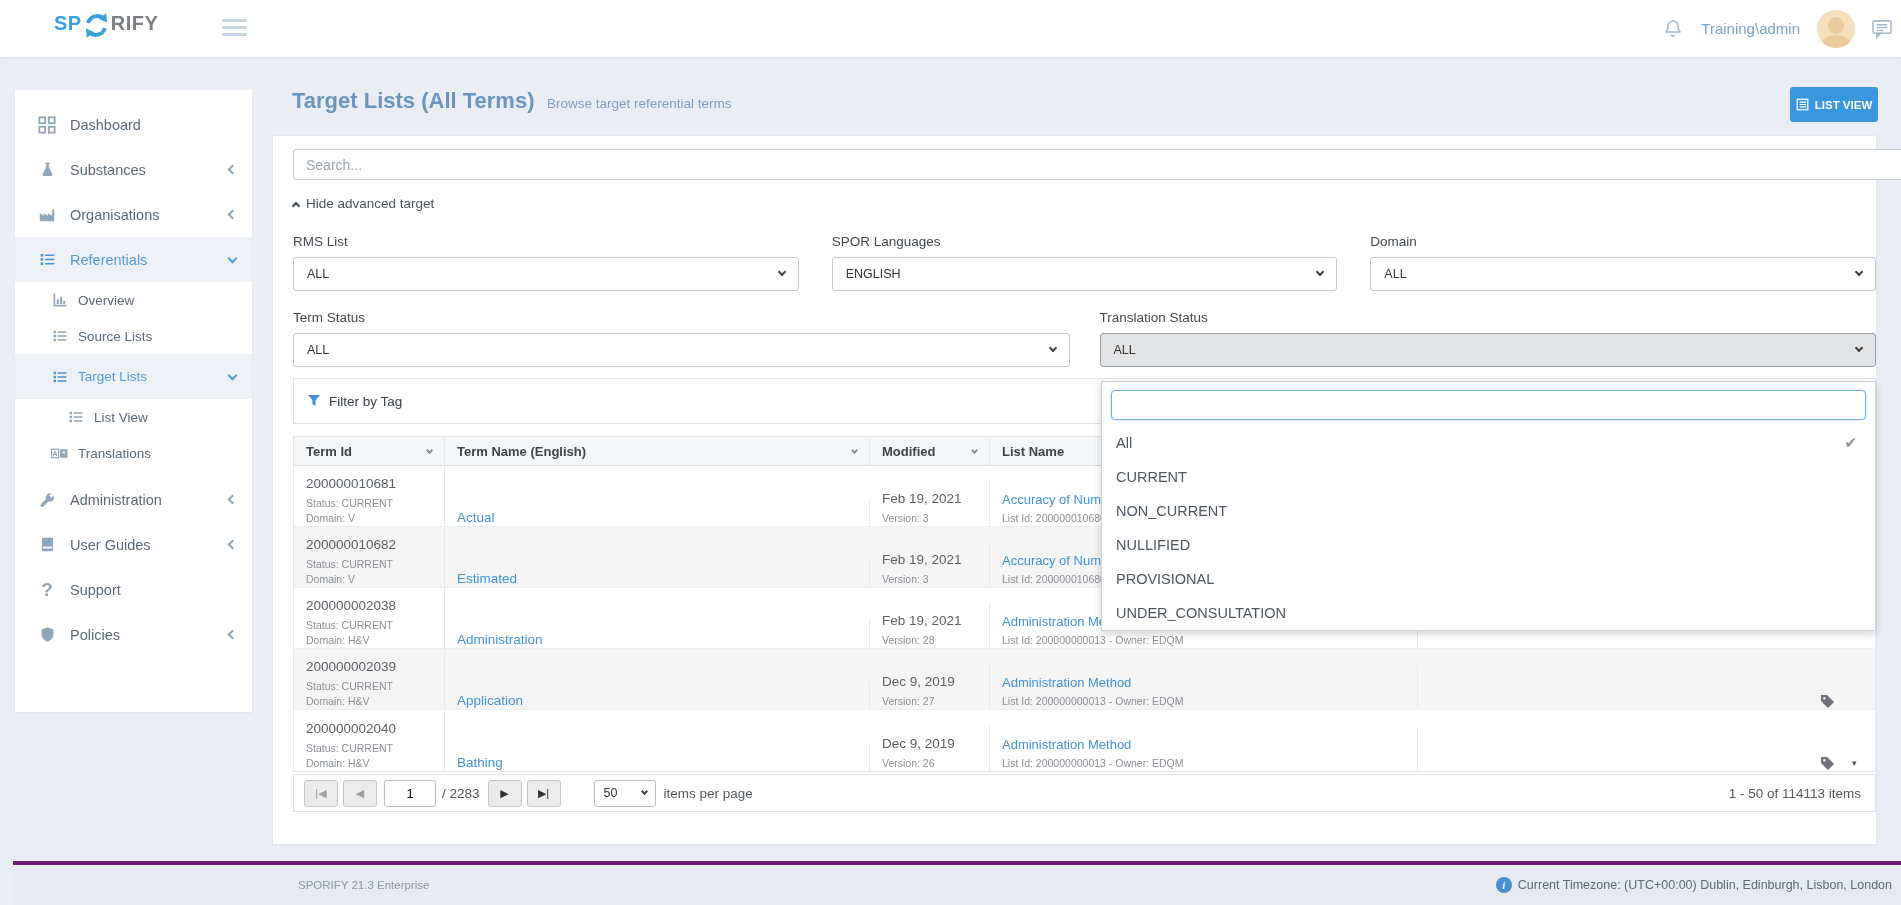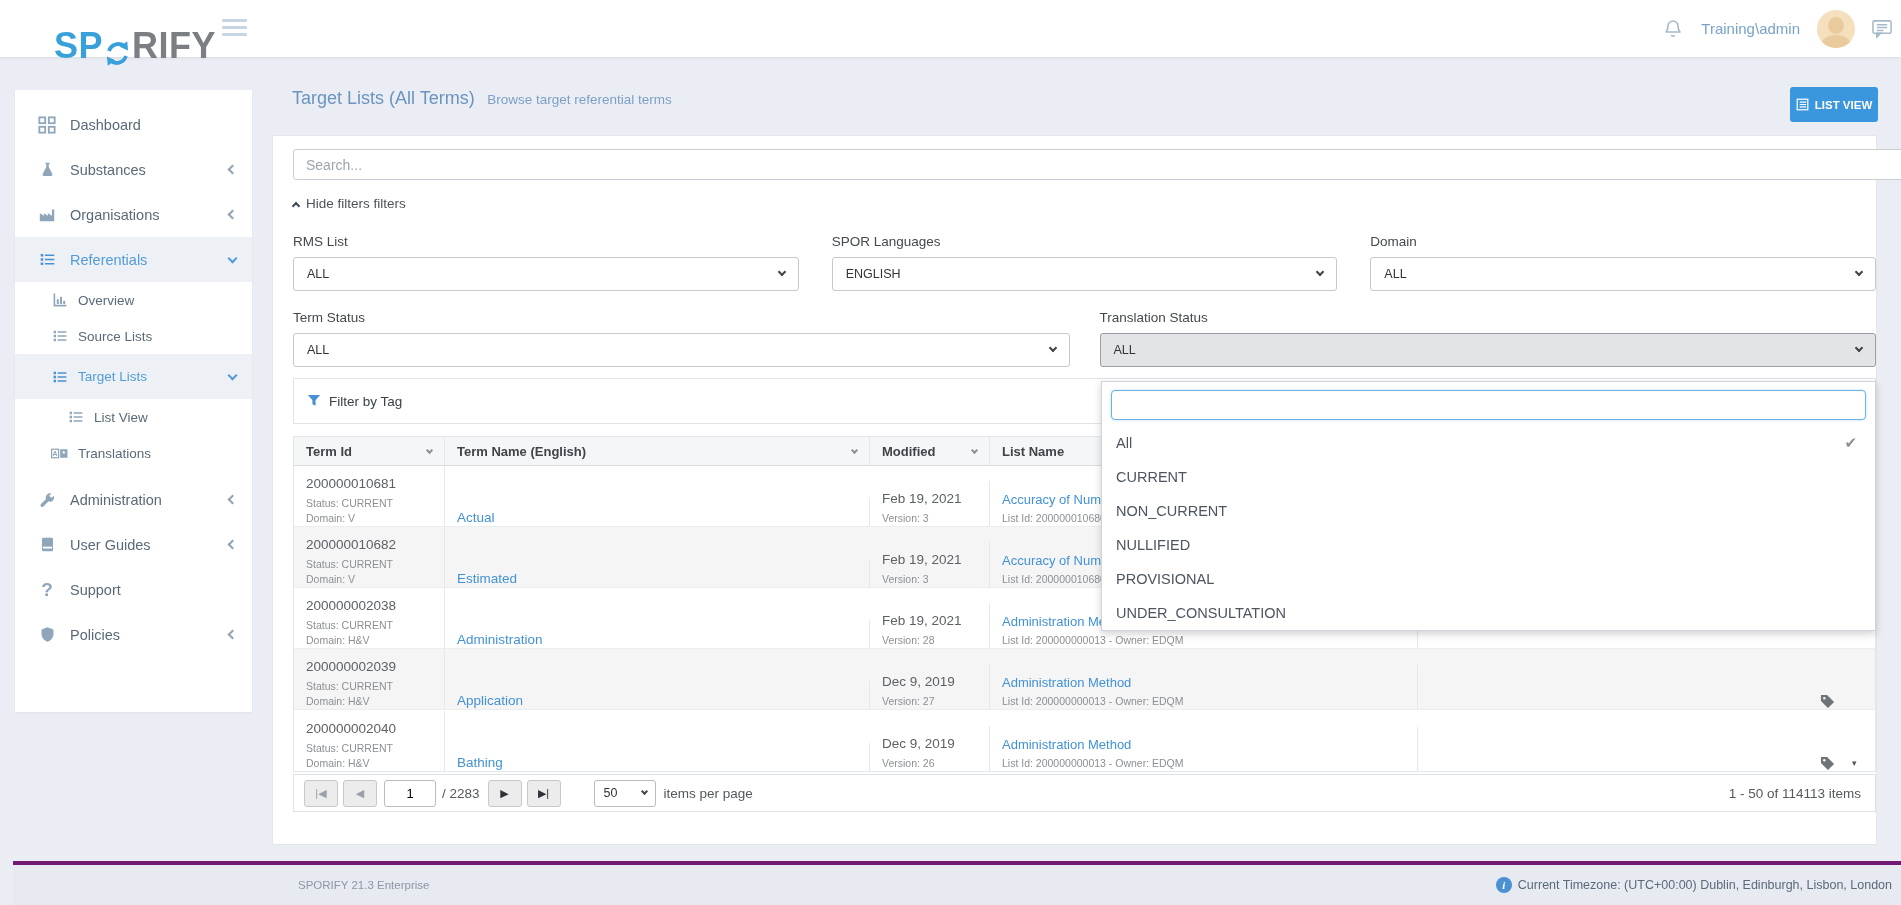--- a/index.html
+++ b/index.html
@@ -2,22 +2,22 @@
 <html><head>
 <meta charset="utf-8">
 <style>
   * { margin:0; padding:0; box-sizing:border-box; }
   body { font-family:"Liberation Sans", sans-serif; background:#eaedf4; }
   .screen { position:relative; width:1901px; height:905px; background:#eaedf4; overflow:hidden; }
 
   
   .topbar { position:absolute; top:0; left:0; width:100%; height:57px; background:#fff;
             box-shadow:0 1px 3px rgba(0,0,0,.08); z-index:30; }
-  .logo { position:absolute; left:54px; top:12px; display:flex; align-items:flex-end;
-          font-weight:bold; font-size:36px; letter-spacing:.5px; cursor:pointer;margin-top:13px; }
+  .logo { position:absolute; left:54px; top:12px; display:flex; align-items:flex-start;
+          font-weight:bold; font-size:20px; letter-spacing:.5px; cursor:pointer; }
   .logo .sp { color:#39a0da; }
   .logo .rify { color:#7b7e82; }
   .logo svg { margin:0 1px; }
   .hamburger { position:absolute; left:222px; top:19px; width:25px; cursor:pointer; }
   .hamburger div { height:3px; background:#c7d6e4; margin-bottom:4px; border-radius:1px; }
   .hdr-right { position:absolute; right:8px; top:0; height:57px; display:flex; align-items:center; gap:17px; }
   .bell { color:#a4bacb; display:flex; cursor:pointer; }
   .username { color:#7aa2c9; font-size:15px; cursor:pointer; }
   .avatar { width:38px; height:38px; border-radius:50%; background:#f5e0bd; position:relative; overflow:hidden; cursor:pointer; }
   .avatar .head { position:absolute; left:11px; top:7px; width:16px; height:17px; border-radius:50%; background:#e9cb9d; }
@@ -42,21 +42,21 @@
   .chv { width:7px; height:7px; border-right:2px solid currentColor; border-bottom:2px solid currentColor; display:inline-block; }
   .chv.left { transform:rotate(135deg); }
   .chv.down { transform:rotate(45deg); margin-top:-3px; }
   .chv.up   { transform:rotate(-135deg); margin-top:4px; }
   .chv.gray { color:#90a4b5; }
   .chv.blue { color:#549bd5; }
   .qmark { font-size:19px; font-weight:bold; color:#8fa6ba; }
 
   
   .page-title-row { position:absolute; left:292px; top:88px; }
-  .page-title-row h1 { display:inline; font-size:18px; font-weight:normal; color:#6b94be; }
+  .page-title-row h1 { display:inline; font-size:22px; font-weight:bold; color:#6b94be; }
   .page-title-row .subtitle { font-size:13.5px; color:#7e9fc5; margin-left:8px; }
   .lv-btn { position:absolute; left:1790px; top:87px; width:88px; height:35px; background:#3b97dd;
             border:none; border-radius:3px; color:#fff; font-weight:bold; font-size:11.5px;
             display:flex; align-items:center; justify-content:center; gap:6px; cursor:pointer;
             font-family:"Liberation Sans",sans-serif; }
 
   
   .card { position:absolute; left:272px; top:135px; width:1605px; height:710px; background:#fff;
           border:1px solid #e3e6eb; }
   .search-row { position:absolute; left:20px; top:13px; width:1792px; height:31px; display:flex; }
@@ -346,21 +346,21 @@
           <svg width="15" height="15" viewBox="0 0 18 18" fill="none" stroke="#2f6ea5" stroke-width="2">
             <circle cx="7.5" cy="7.5" r="5"></circle>
               <path d="M11.5 11.5L16 16"></path>
           </svg>
           </span>
       </div>
     </div>
 
     <div class="adv-toggle">
       <span class="chv up"></span>
-      <span>Hide filters filters</span>
+      <span>Hide advanced target</span>
     </div>
 
     <div class="frow1">
       <div class="ffield">
         <div class="flabel">RMS List</div>
         <div class="sel">
           <span>ALL</span>
           <span class="chv down"></span>
         </div>
       </div>

